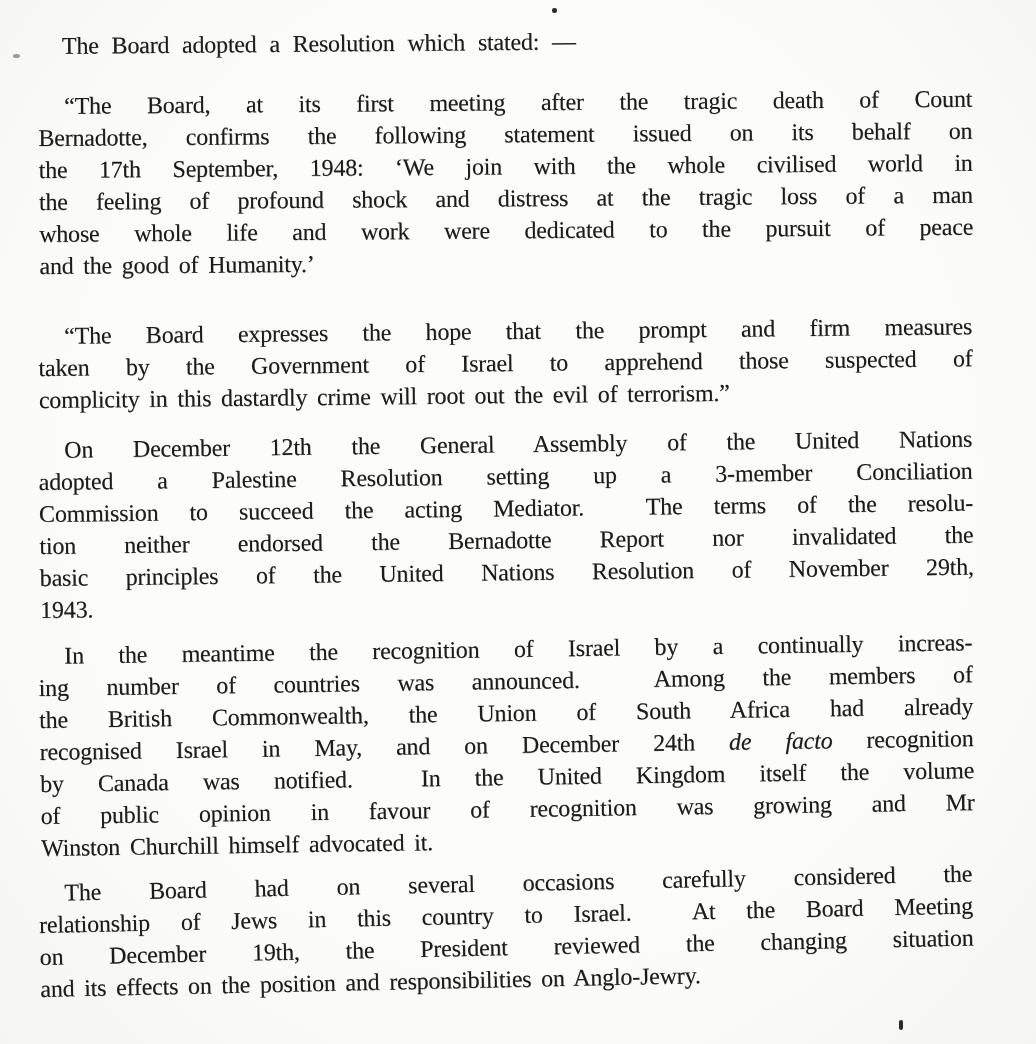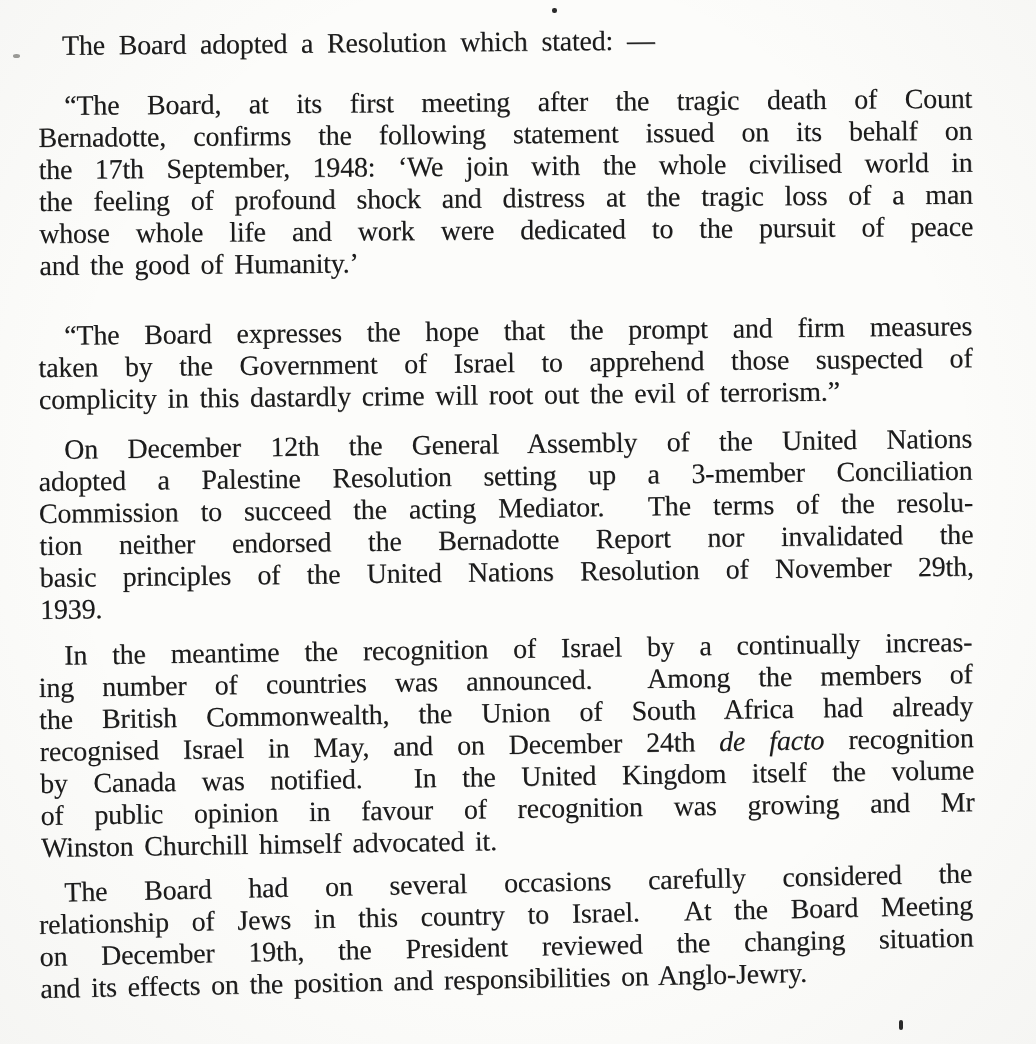--- a/index.html
+++ b/index.html
@@ -17,21 +17,21 @@
     position: relative;
     width: 1036px;
     height: 1044px;
     box-sizing: border-box;
     padding: 30px 64px 0 38px;
     background:
       radial-gradient(ellipse at 50% 45%, rgba(255,255,255,0) 60%, rgba(120,120,115,0.05) 100%),
       #fcfcfa;
     color: #1c1c1c;
     font-family: "Liberation Serif", "DejaVu Serif", serif;
-    font-size: 28px;
+    font-size: 24px;
     letter-spacing: -0.2px;
     word-spacing: 4px;
     text-shadow: 0.3px 0.3px 0 rgba(20,20,20,0.45);
   }
   .doc-body {
     position: relative;
     width: 100%;
   }
   .heading {
     line-height: 32px;
@@ -93,21 +93,21 @@
         <div class="line first"><span>“The Board expresses the hope that the prompt and firm measures</span></div>
         <div class="line"><span>taken by the Government of Israel to apprehend those suspected of</span></div>
         <div class="line final"><span>complicity in this dastardly crime will root out the evil of terrorism.”</span></div>
       </div>
       <div class="paragraph p2">
         <div class="line first"><span>On December 12th the General Assembly of the United Nations</span></div>
         <div class="line"><span>adopted a Palestine Resolution setting up a 3-member Conciliation</span></div>
         <div class="line"><span>Commission to succeed the acting Mediator.  The terms of the resolu-</span></div>
         <div class="line"><span>tion neither endorsed the Bernadotte Report nor invalidated the</span></div>
         <div class="line"><span>basic principles of the United Nations Resolution of November 29th,</span></div>
-        <div class="line final"><span>1939.</span></div>
+        <div class="line final"><span>1943.</span></div>
       </div>
       <div class="paragraph p3">
         <div class="line first"><span>In the meantime the recognition of Israel by a continually increas-</span></div>
         <div class="line"><span>ing number of countries was announced.  Among the members of</span></div>
         <div class="line"><span>the British Commonwealth, the Union of South Africa had already</span></div>
         <div class="line"><span>recognised Israel in May, and on December 24th </span><span class="italic">de facto</span><span> recognition</span></div>
         <div class="line"><span>by Canada was notified.  In the United Kingdom itself the volume</span></div>
         <div class="line"><span>of public opinion in favour of recognition was growing and Mr</span></div>
         <div class="line final"><span>Winston Churchill himself advocated it.</span></div>
       </div>

